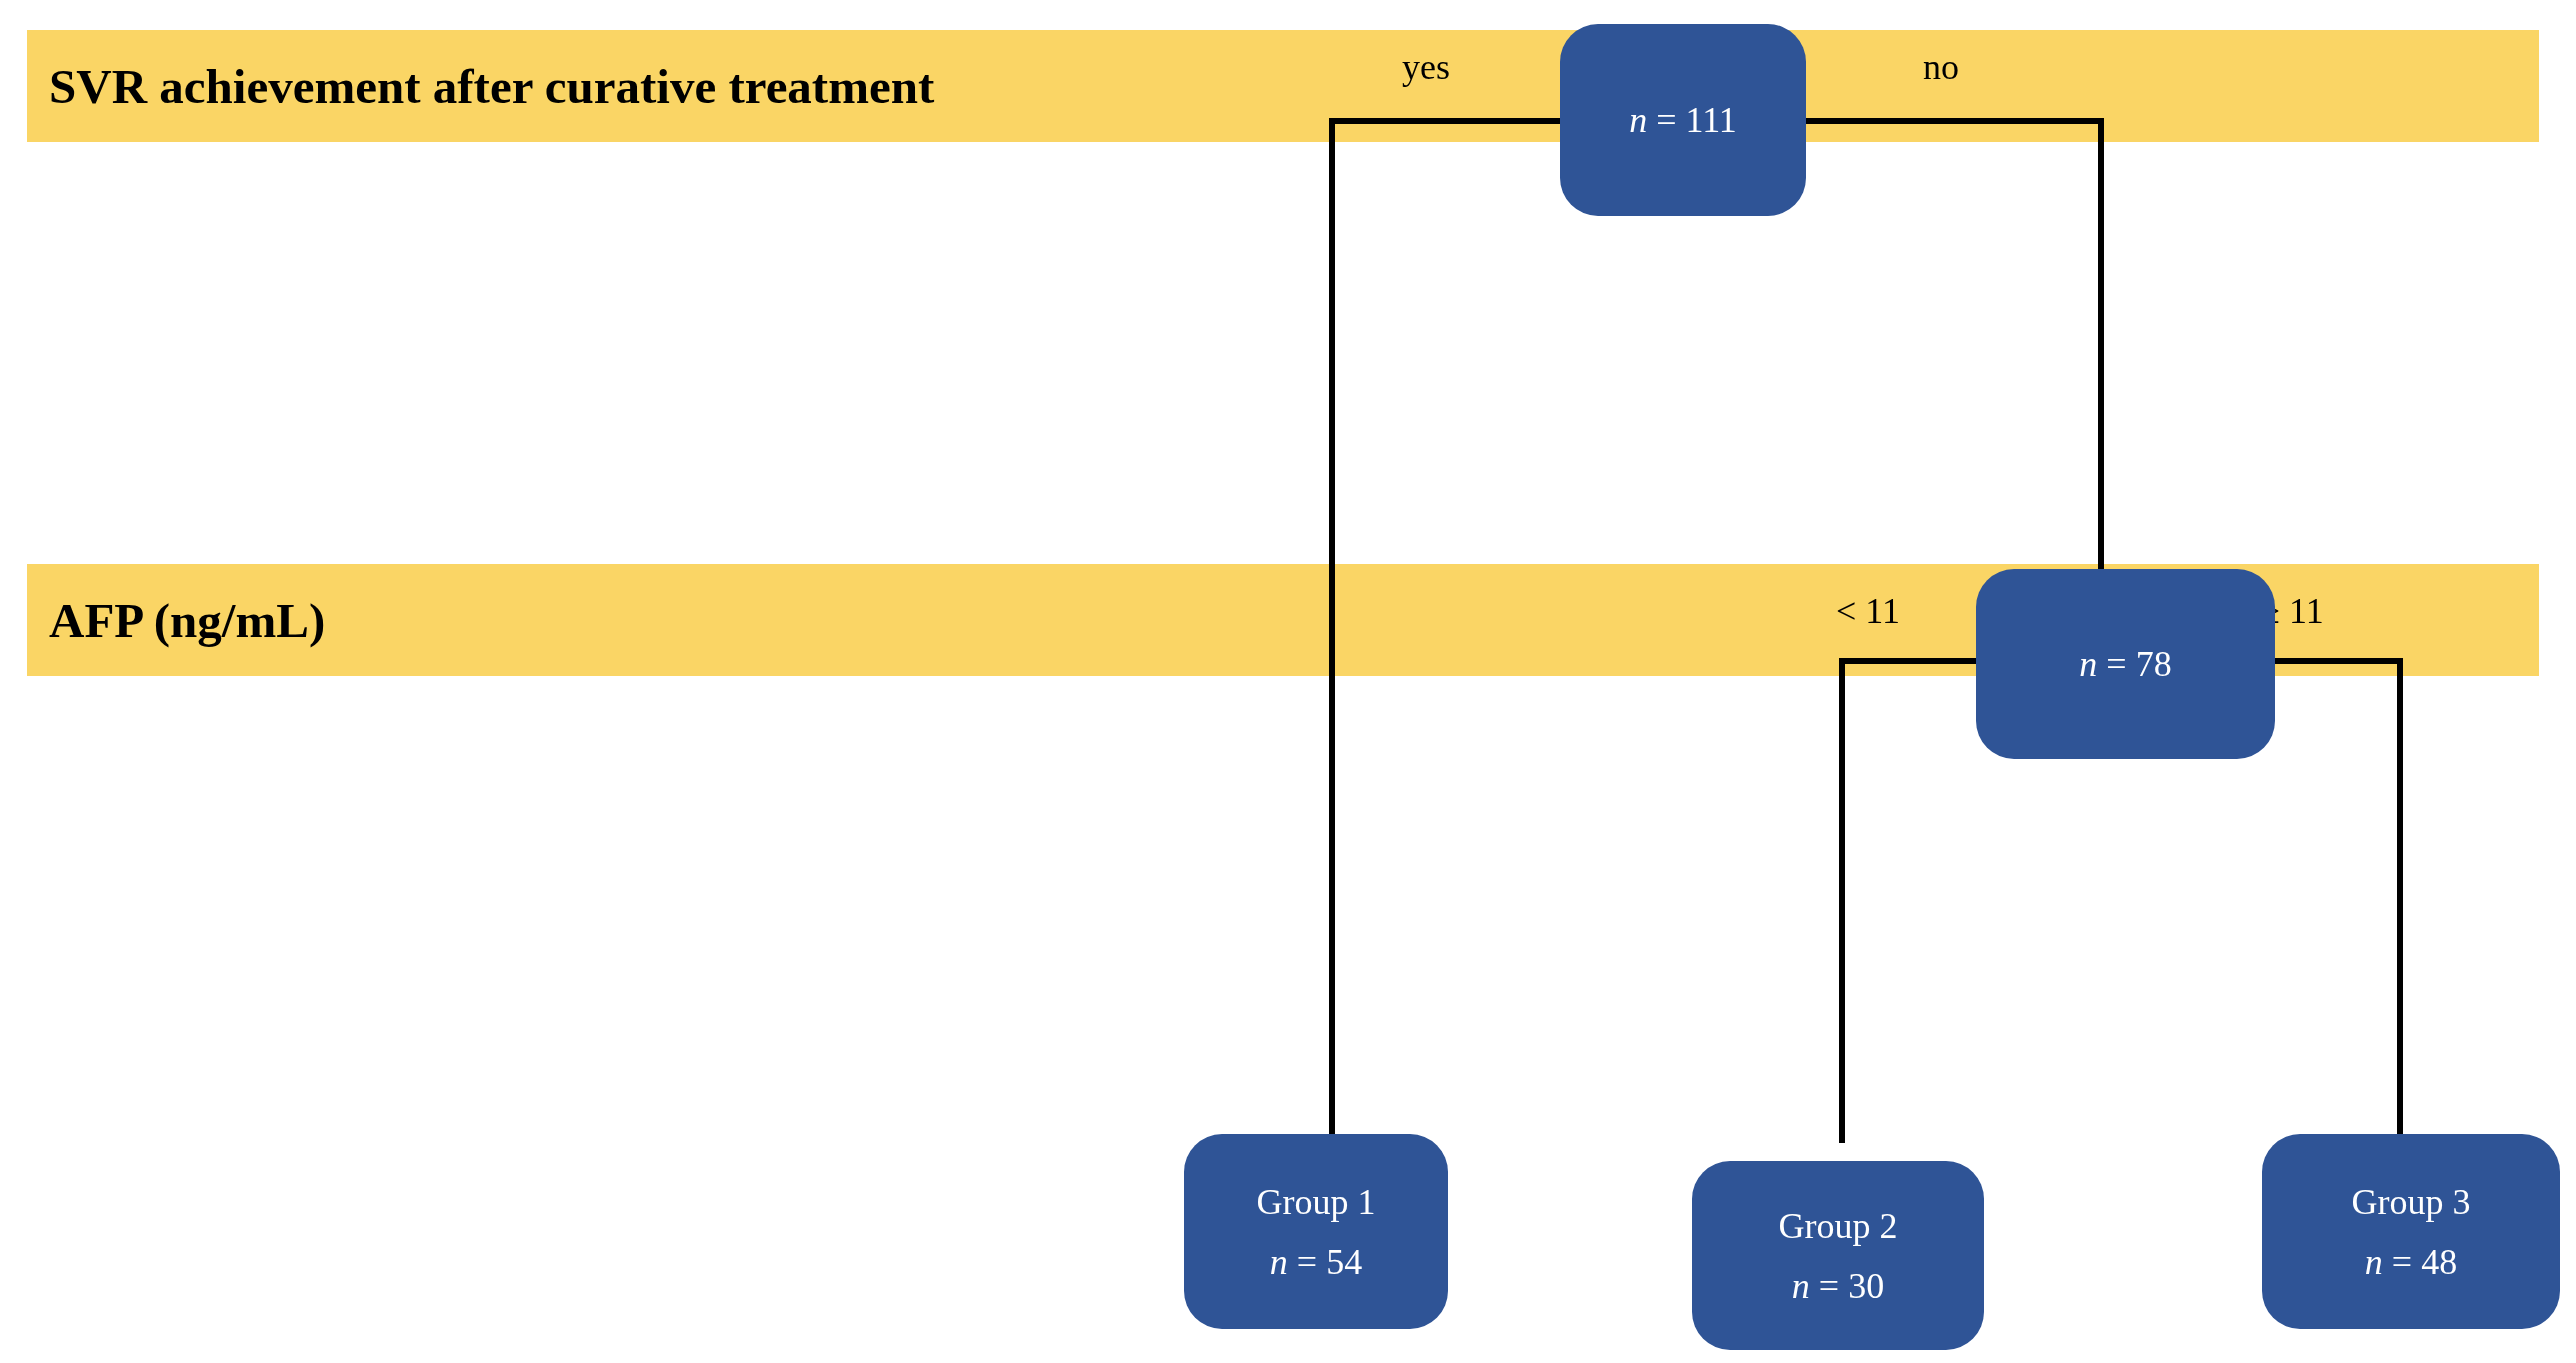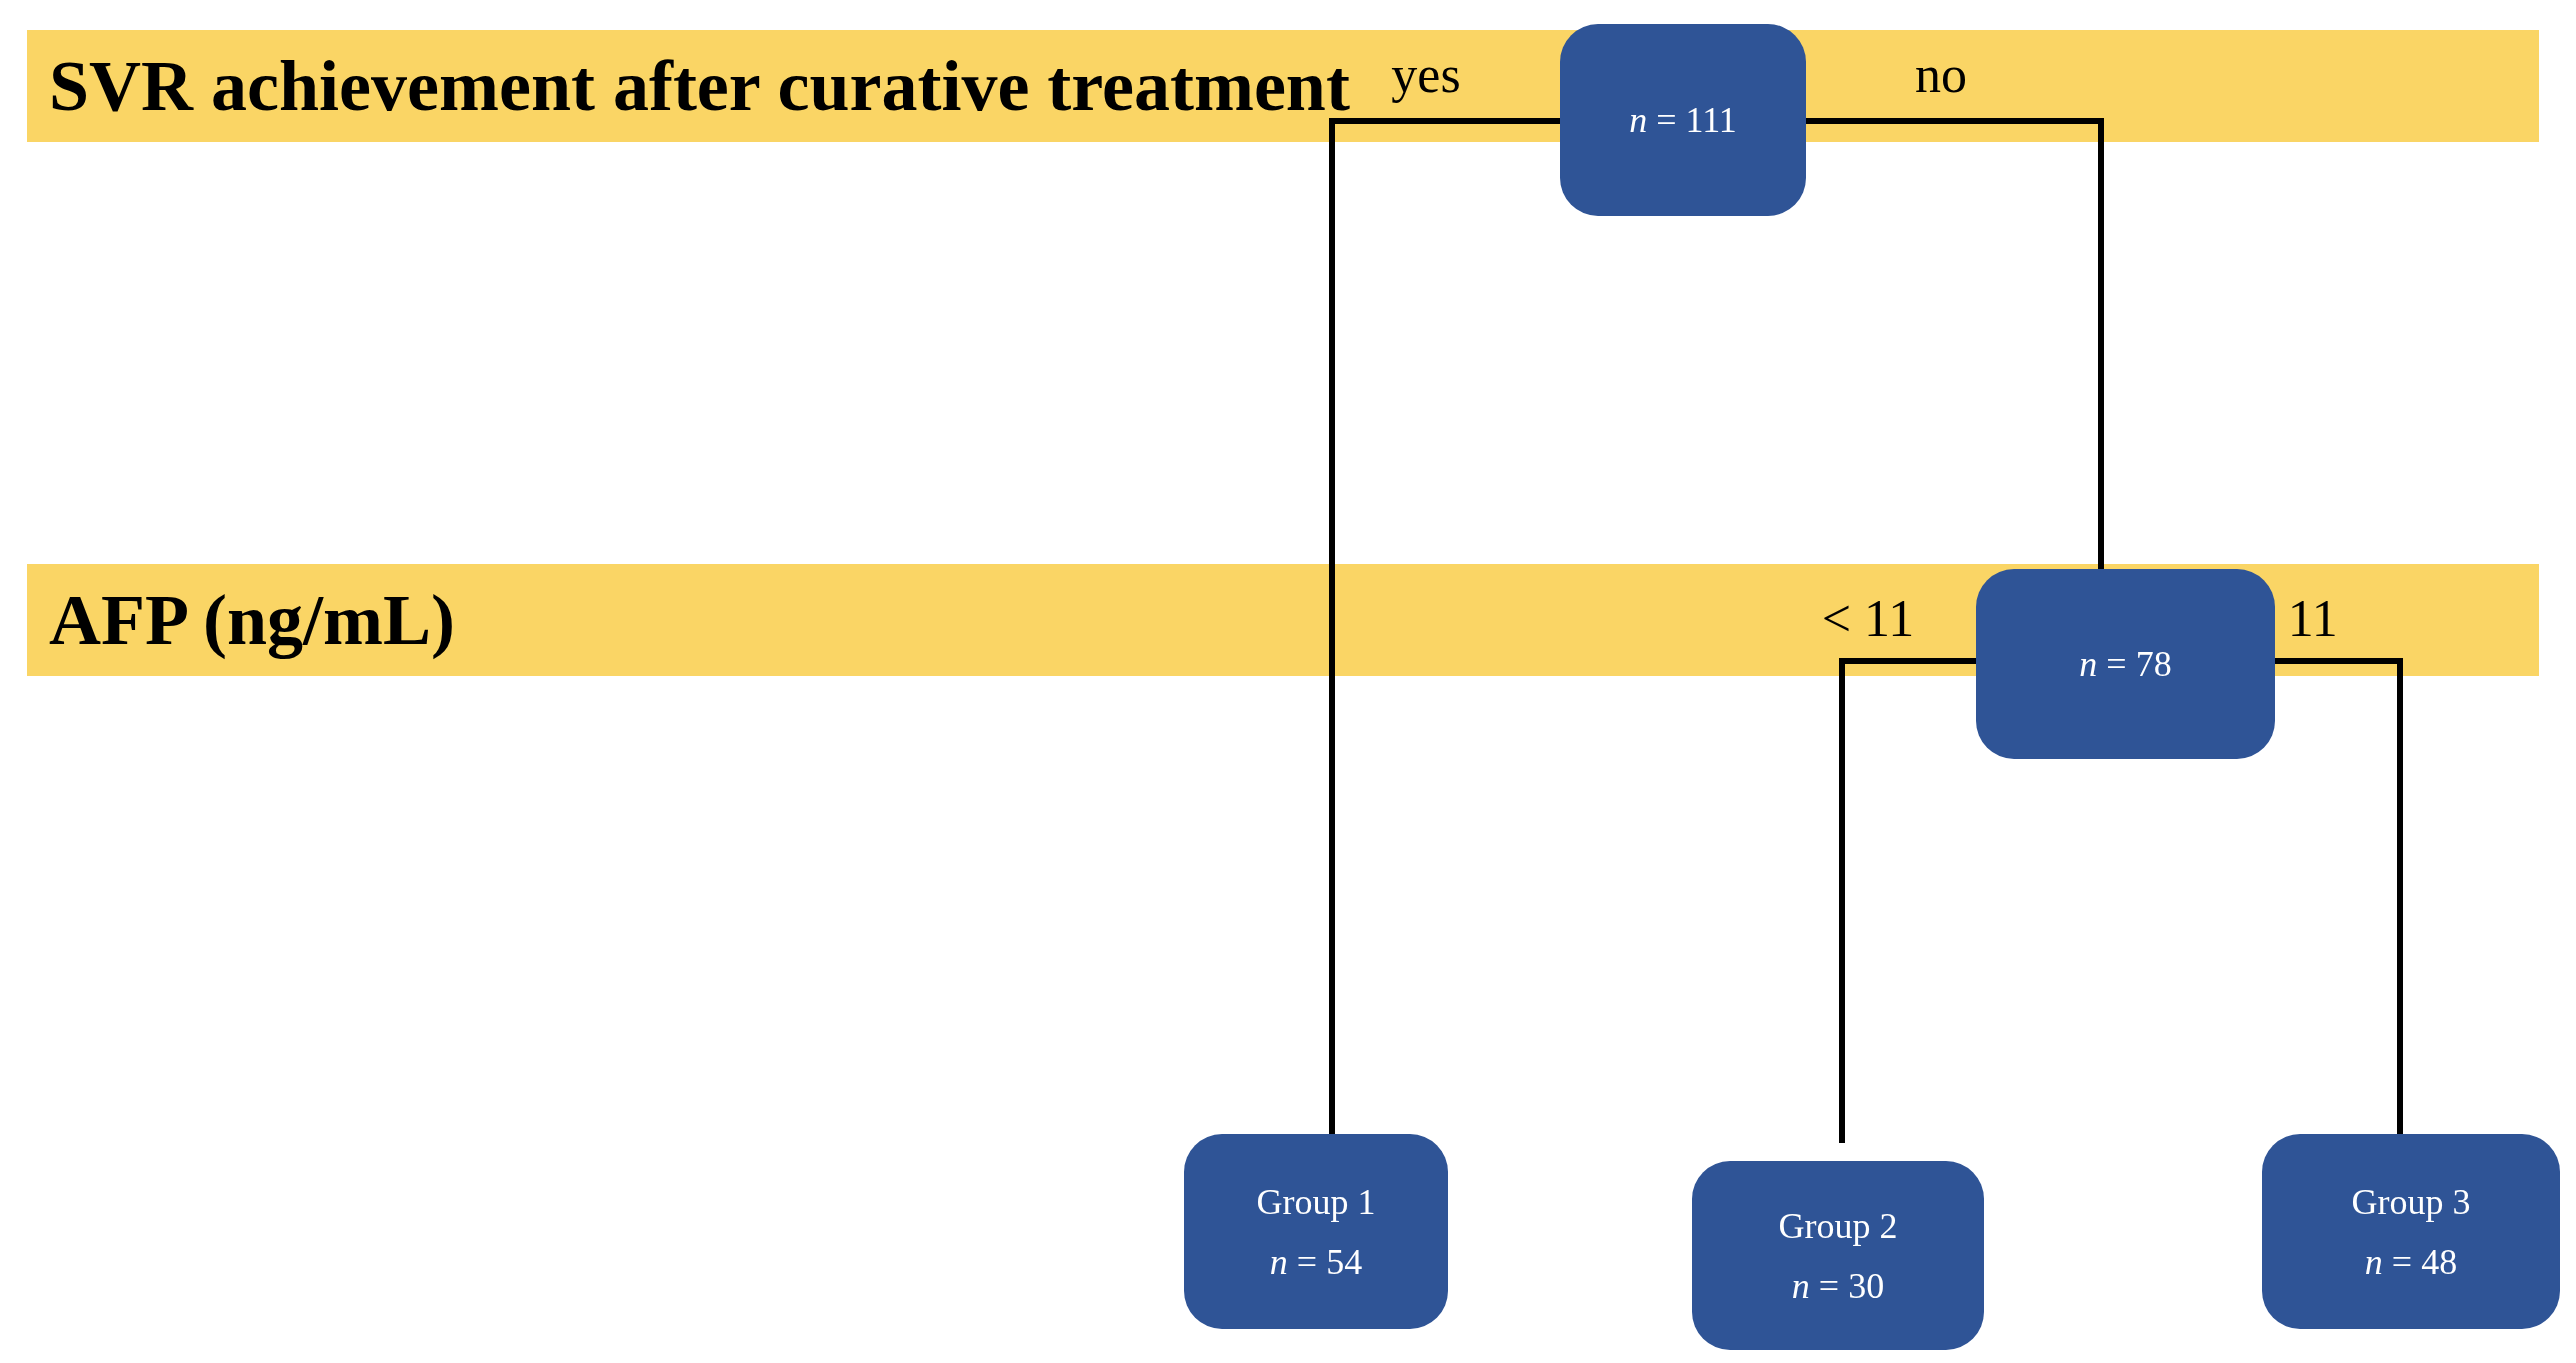--- a/index.html
+++ b/index.html
@@ -23,40 +23,40 @@
   .band{
     position:absolute;left:27px;width:2512px;height:112px;
     background:var(--band);
     display:flex;align-items:center;
     z-index:1;
   }
   #band-svr{top:30px;}
   #band-afp{top:564px;}
   .band-label{
     font-weight:bold;
-    font-size:72px;
+    font-size:49px;
     color:var(--band_text);
     padding-left:22px;
     line-height:1;
     white-space:nowrap;
   }
   
   .edge{position:absolute;background:var(--edge);z-index:2;}
   #edge-yes-h{left:1329px;top:118px;width:234px;height:5.5px;}
   #edge-yes-v{left:1329px;top:118px;width:5.5px;height:1018px;}
   #edge-no-h{left:1803px;top:118px;width:300px;height:5.5px;}
   #edge-no-v{left:2098px;top:118px;width:5.5px;height:453px;}
   #edge-lt-h{left:1839px;top:658px;width:141px;height:5.5px;}
   #edge-lt-v{left:1839px;top:658px;width:5.5px;height:485px;}
   #edge-ge-h{left:2231px;top:658px;width:172px;height:5.5px;}
   #edge-ge-v{left:2397px;top:658px;width:5.5px;height:478px;}
   
   .branch-label{
     position:absolute;
-    font-size:52px;
+    font-size:36px;
     color:var(--band_text);
     line-height:1;
     text-align:center;
     width:206px;
     z-index:3;
     white-space:nowrap;
   }
   #label-yes{left:1323px;top:49px;}
   #label-no{left:1838px;top:49px;}
   #label-lt{left:1765px;top:593px;}

